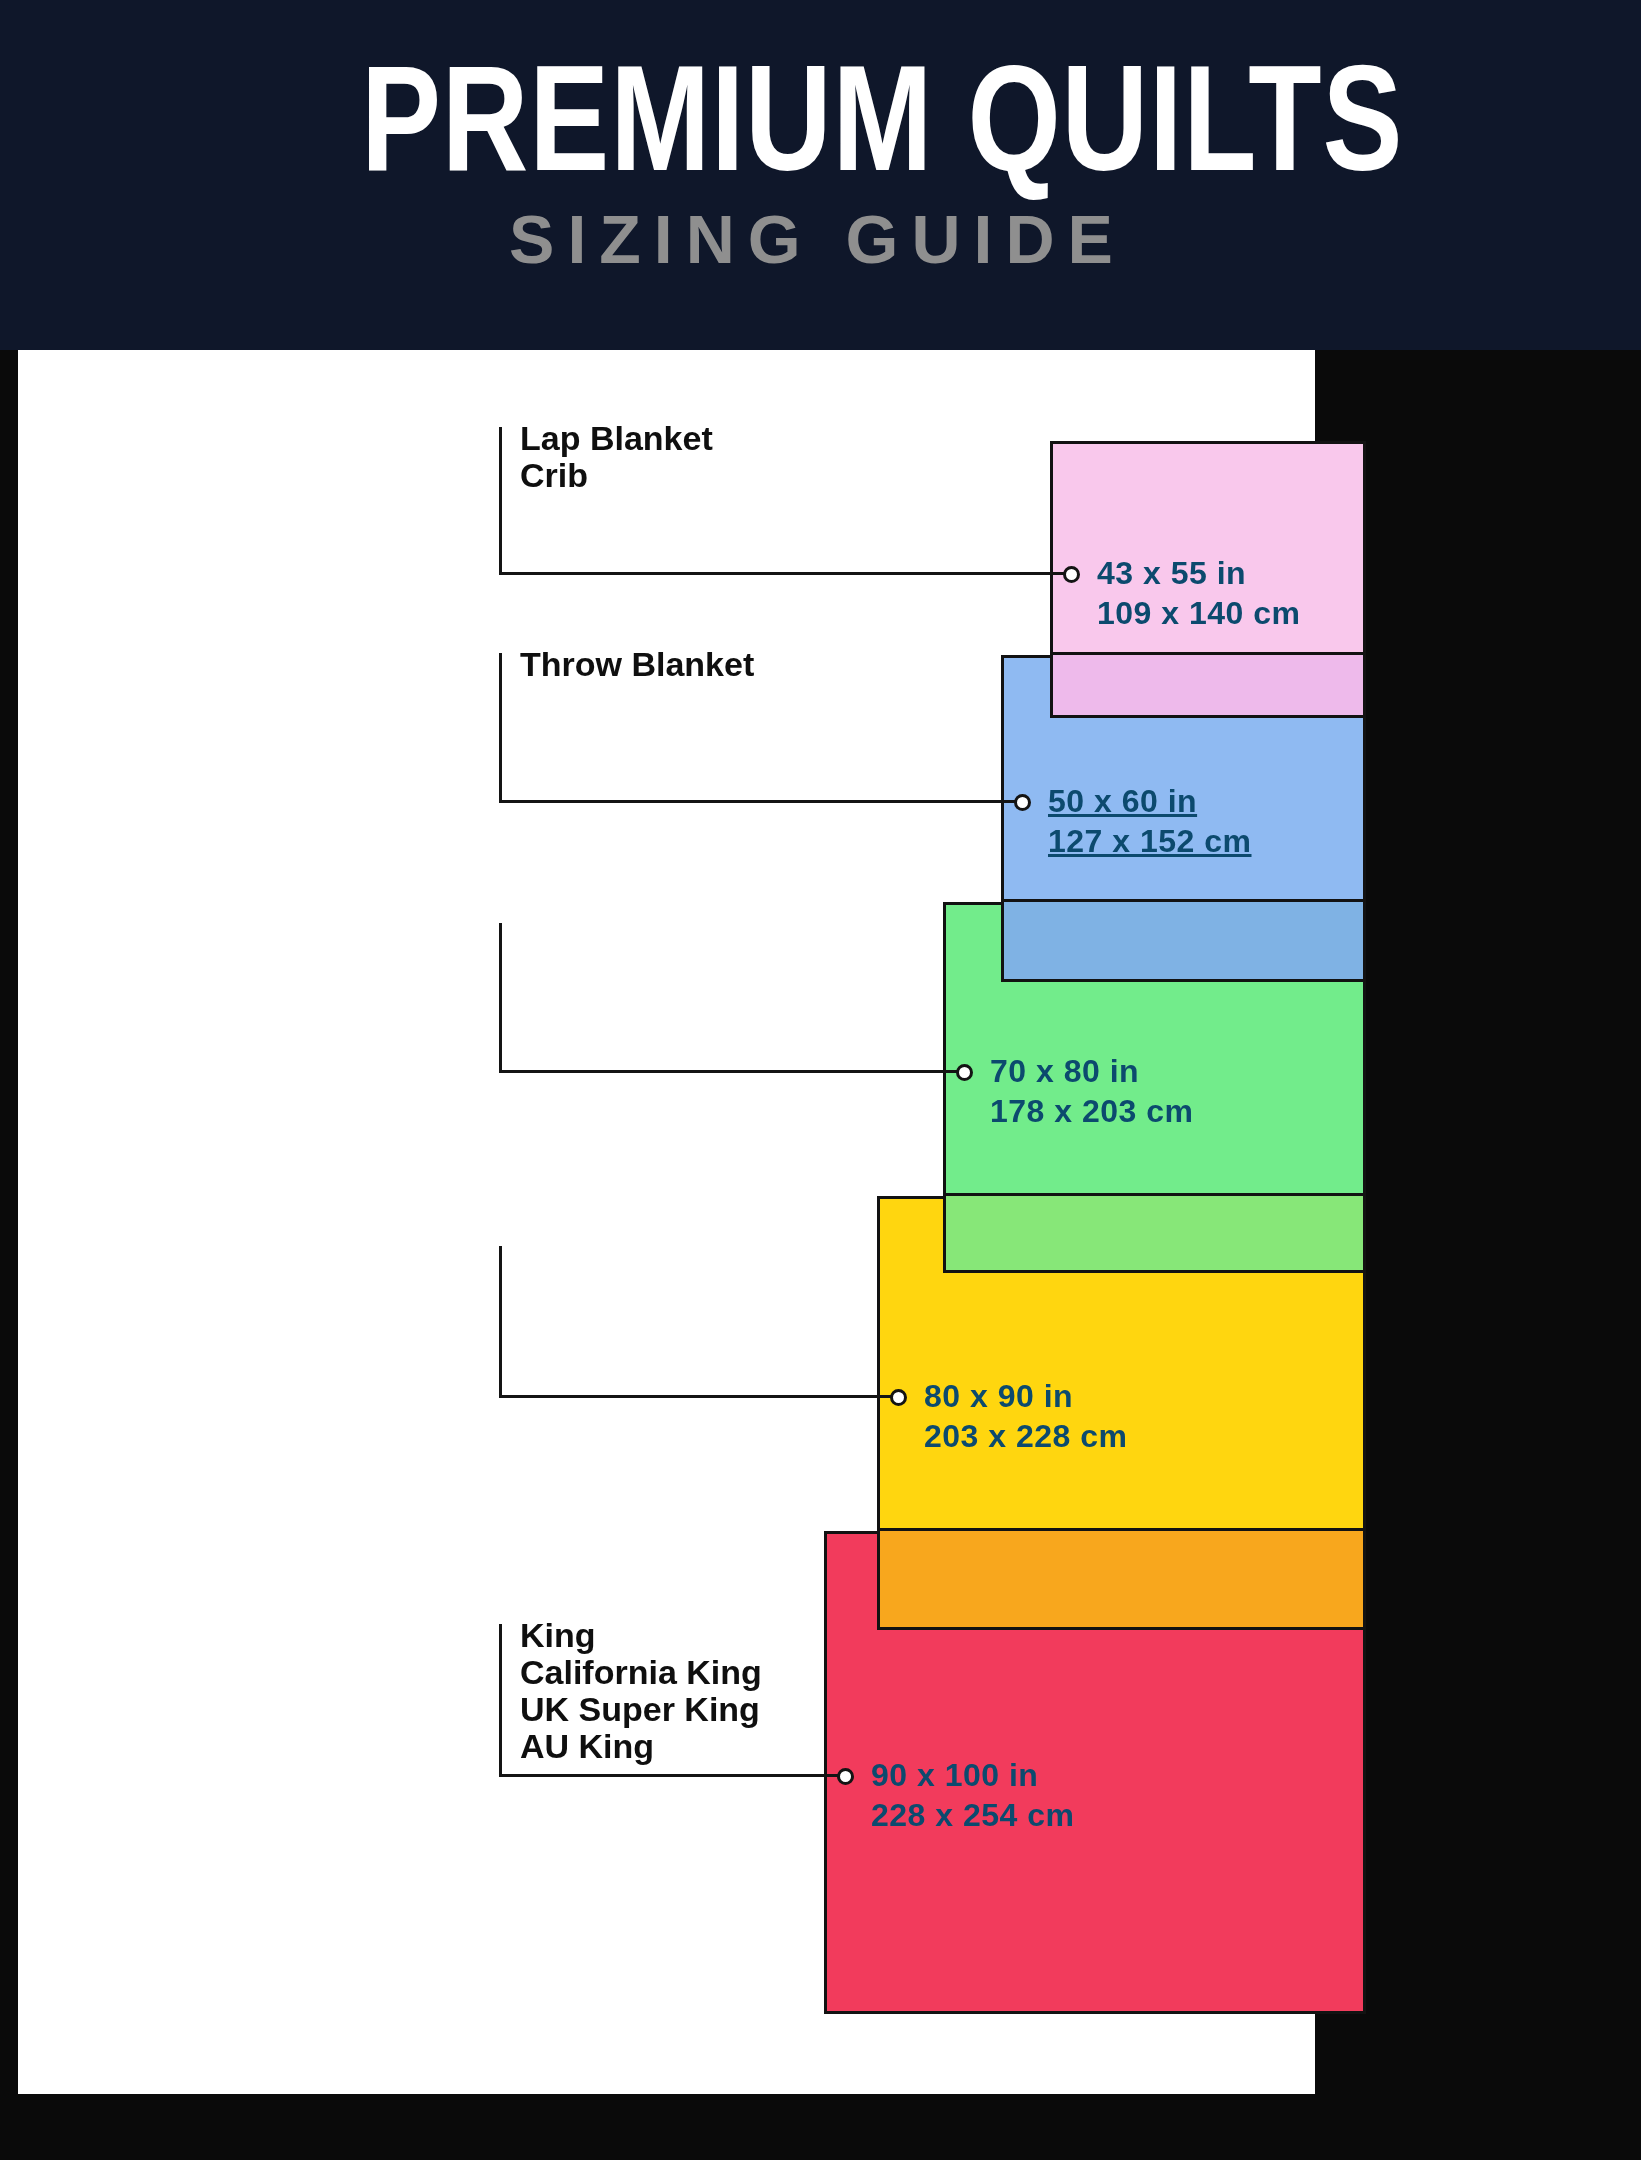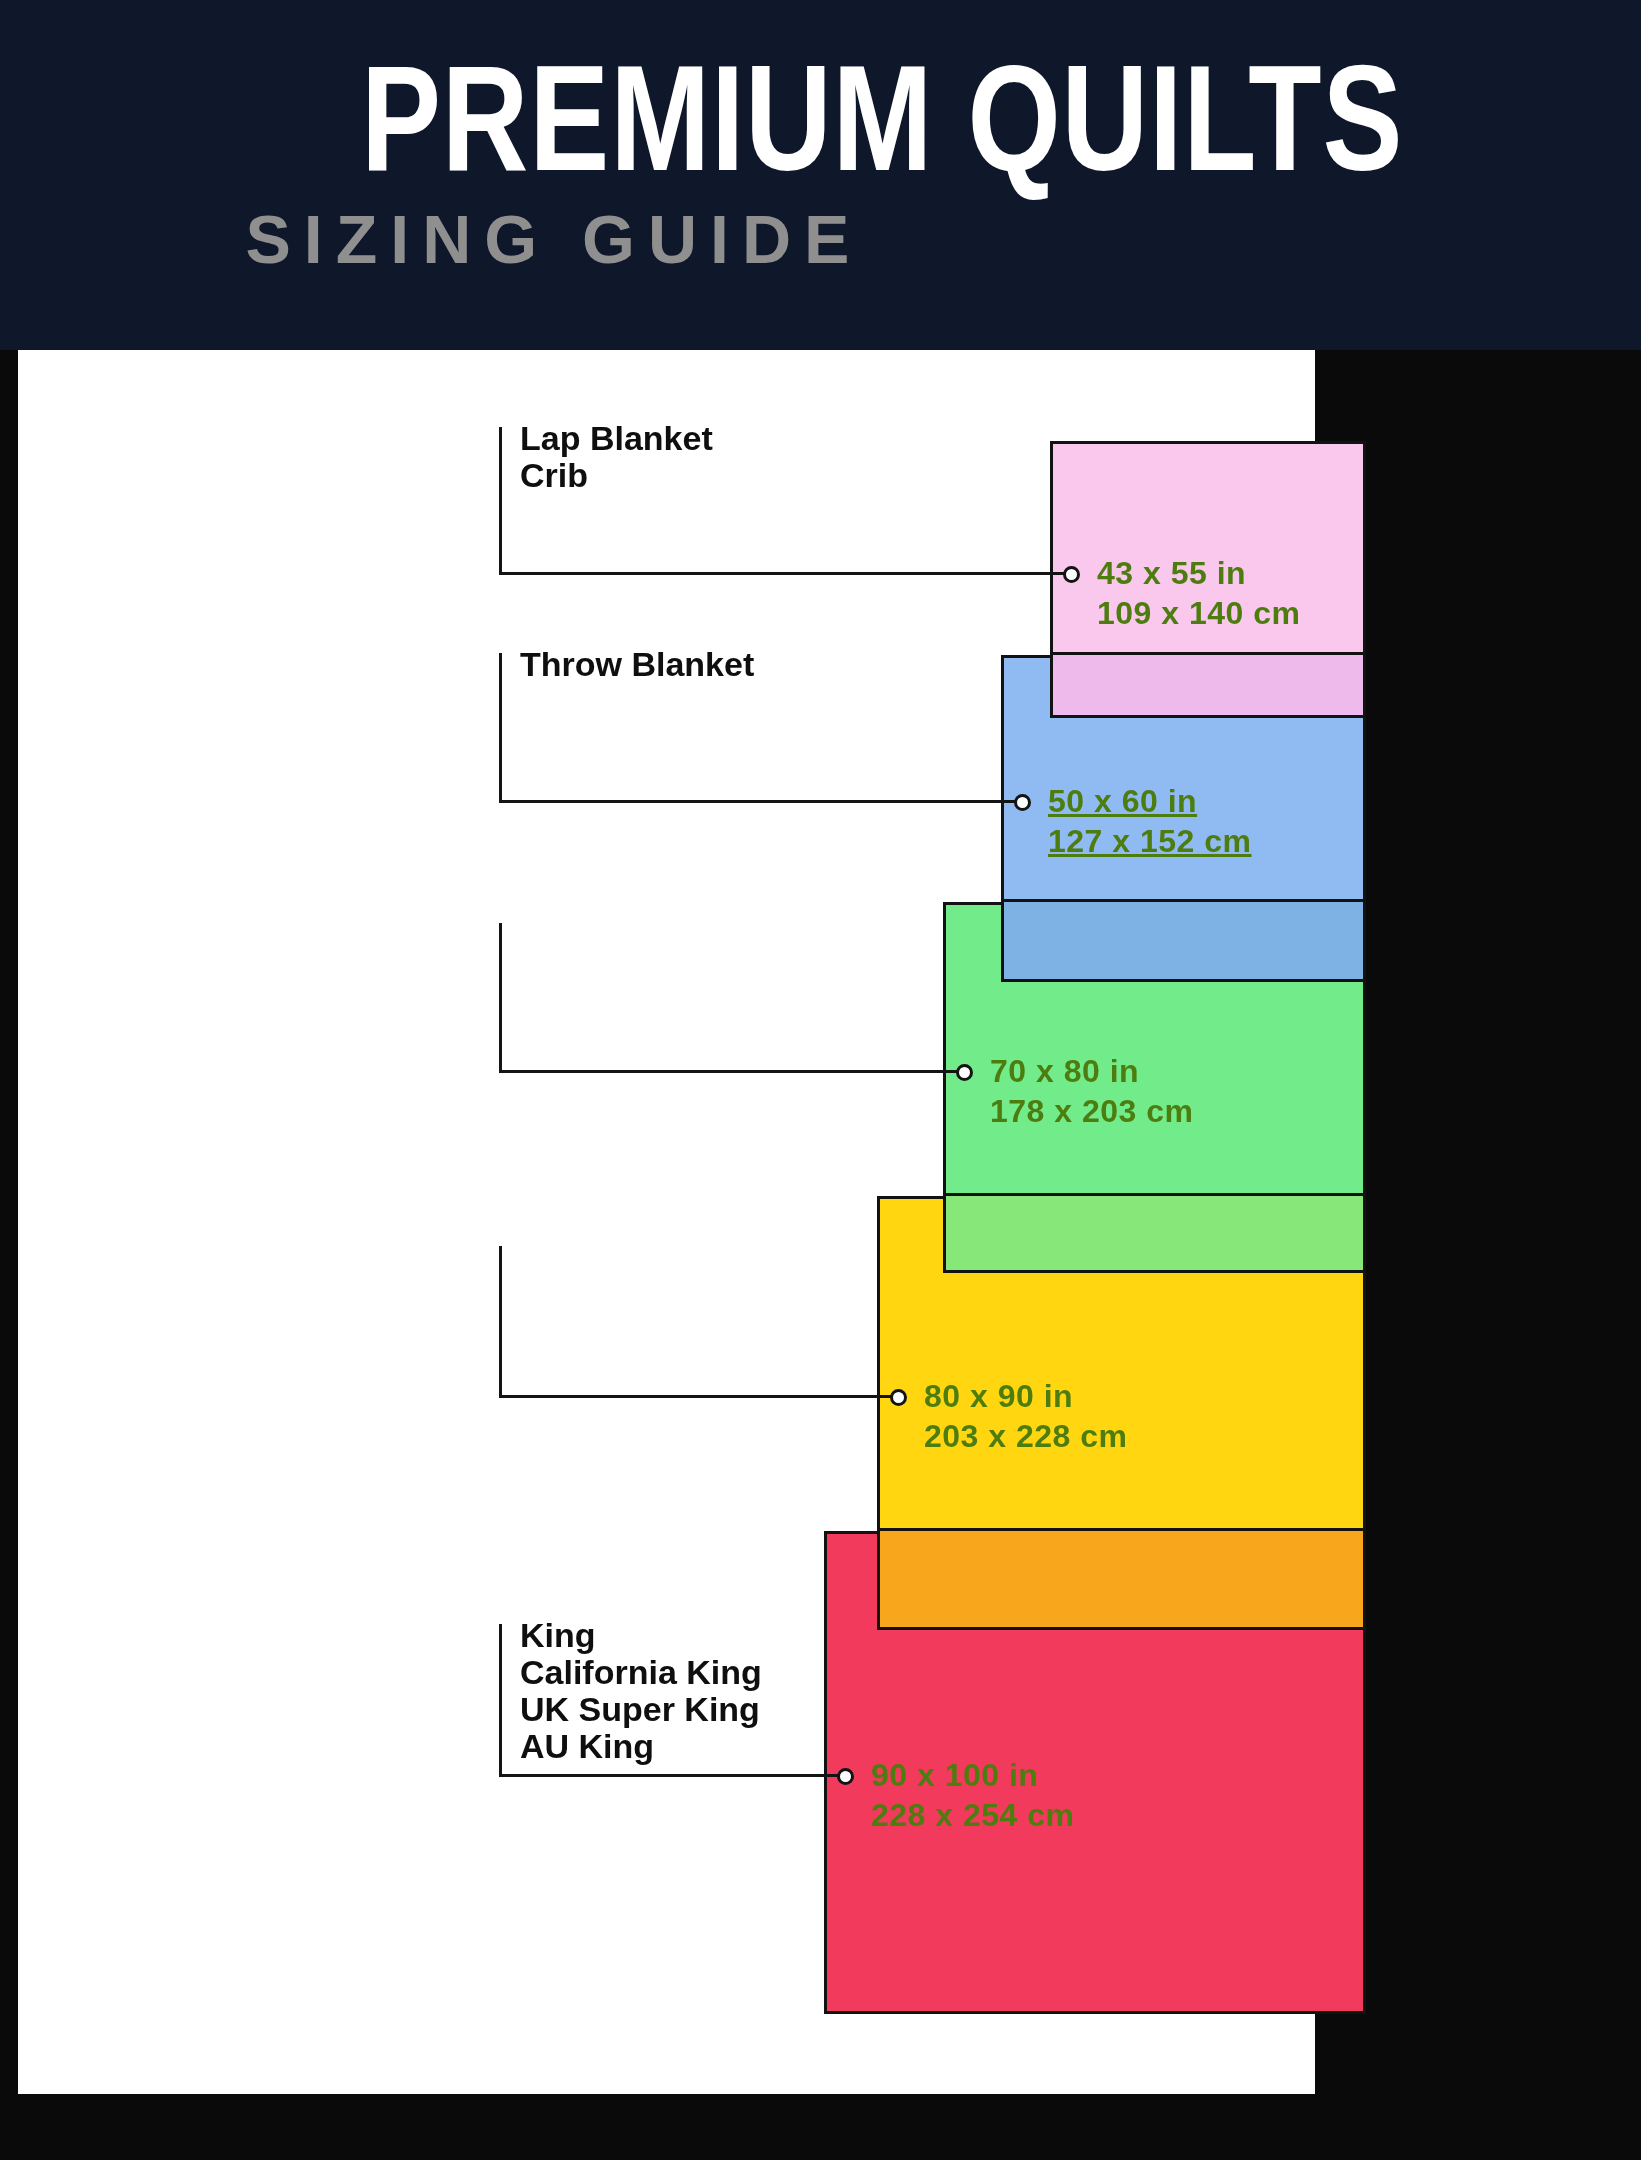--- a/index.html
+++ b/index.html
@@ -15,21 +15,21 @@
   .header { position:absolute; top:0; left:0; width:1641px; height:350px; background:#0f172a; }
   .header-inner { width:1150px; margin:42px auto 0; }
   .title {
     margin:0; color:#ffffff; text-align:center;
     font-size:150px; font-weight:800; line-height:1.02;
     letter-spacing:1px;
     transform:scaleX(0.80); transform-origin:center;
     white-space:nowrap;
   }
   .subtitle {
-    margin-top:10px; text-align:left; padding-right:6px;
+    margin-top:10px; text-align:center; padding-right:6px;
     color:#8f8f8f; font-size:68px; font-weight:700;
     letter-spacing:13px; line-height:1;
     white-space:nowrap;
   }
 
   
   .canvas {
     position:absolute; left:18px; top:350px;
     width:1297px; height:1744px;
     background:#ffffff;
@@ -84,21 +84,21 @@
   }
   .m-0 { left:1045px; top:216px; }
   .m-1 { left:996px;  top:444px; }
   .m-2 { left:938px;  top:714px; }
   .m-3 { left:872px;  top:1039px; }
   .m-4 { left:819px;  top:1418px; }
 
   
   .ann {
     position:absolute; z-index:70;
-    color:#4d7c0f; font-weight:600; font-size:32px; line-height:40px;
+    color:#0c4a6e; font-weight:600; font-size:32px; line-height:40px;
     letter-spacing:0.5px; white-space:nowrap;
   }
   .a-0 { left:1079px; top:203px; }
   .a-1 { left:1030px; top:431px;text-decoration:underline; }
   .a-2 { left:972px;  top:701px; }
   .a-3 { left:906px;  top:1026px; }
   .a-4 { left:853px;  top:1405px; }
 </style>
 </head>
 <body>

